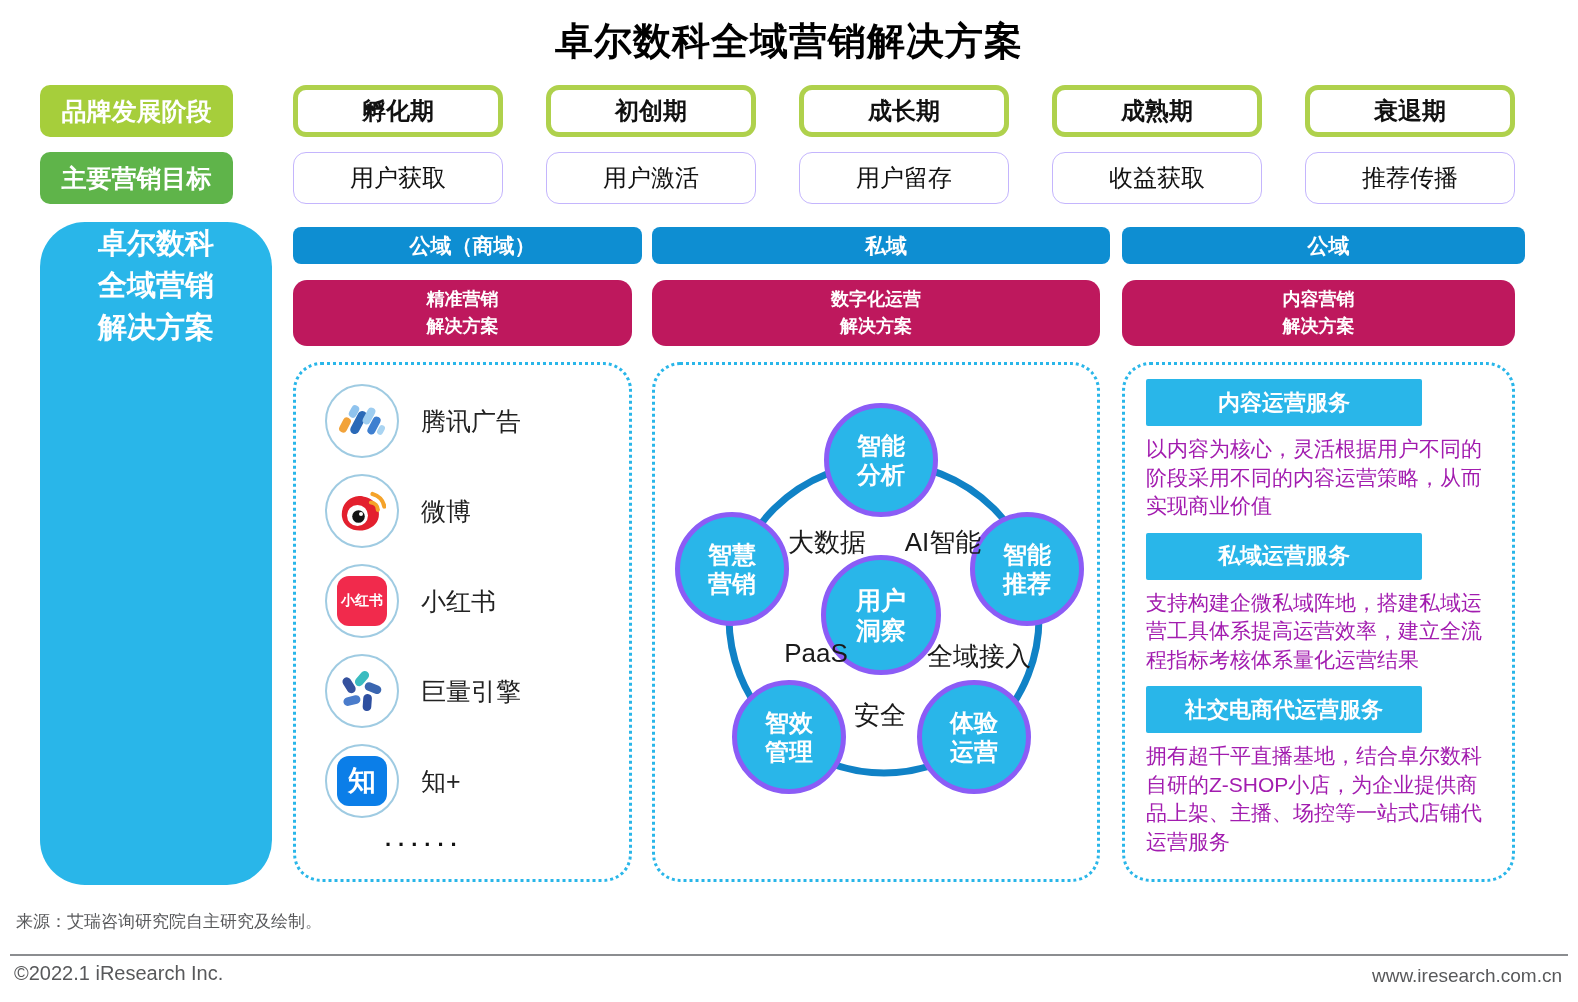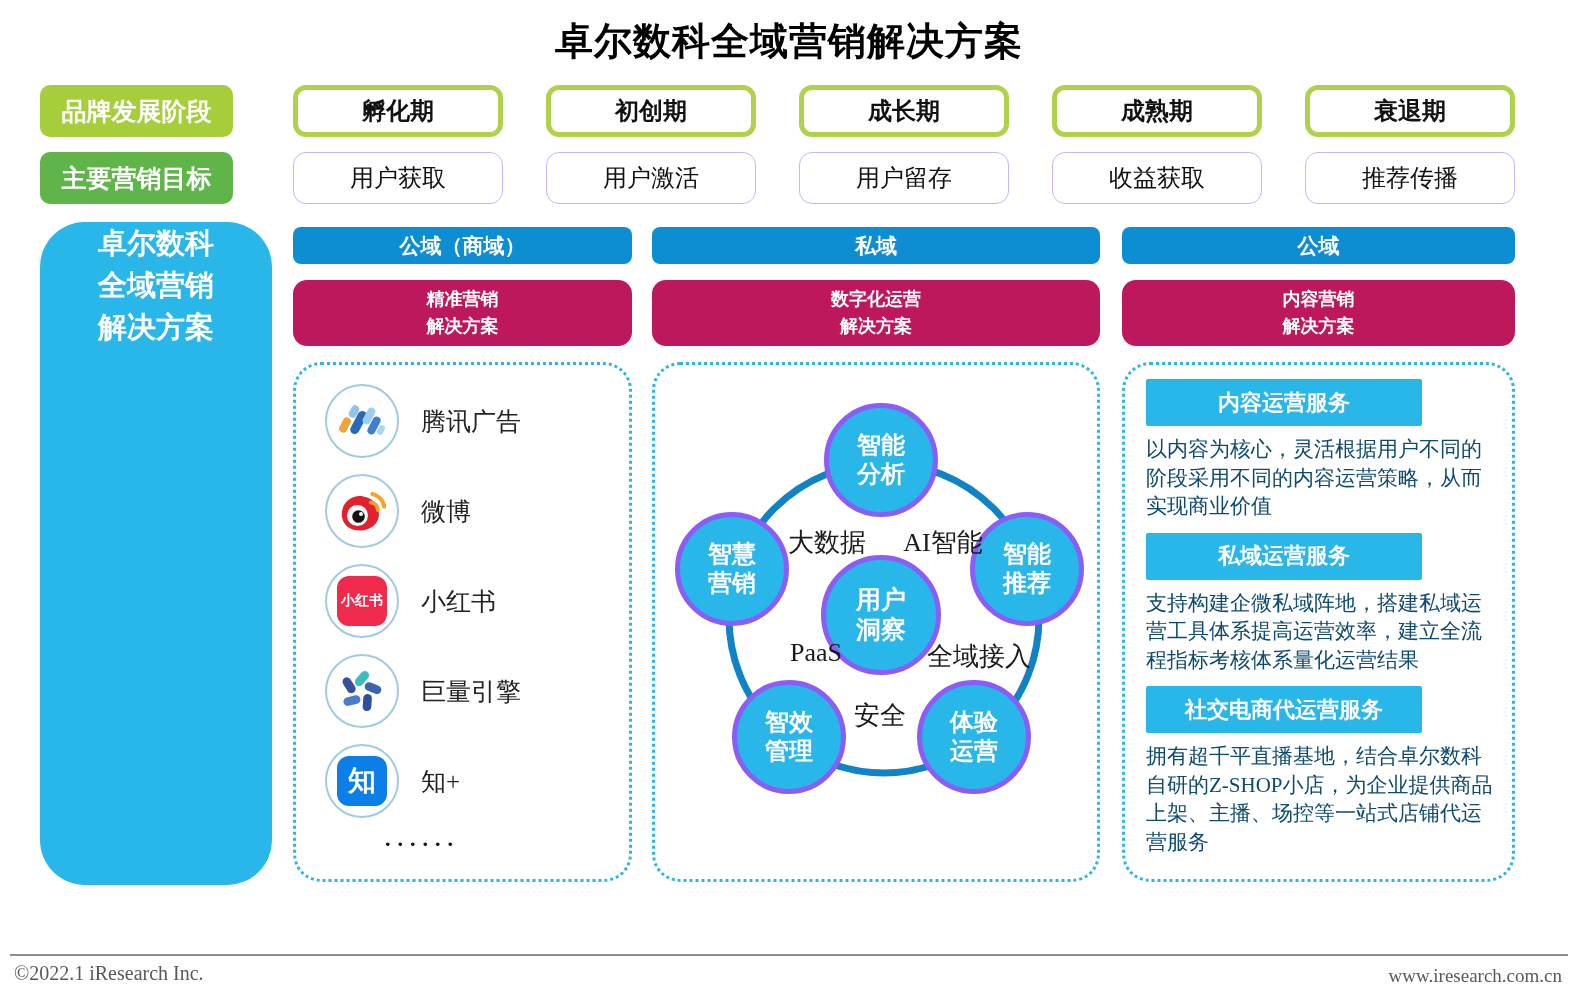--- a/index.html
+++ b/index.html
@@ -1,17 +1,17 @@
 <!DOCTYPE html>
 <html><head>
 <meta charset="utf-8">
 <style>
   html,body{margin:0;padding:0;background:#fff;}
   #canvas{position:relative;width:1578px;height:1002px;background:#fff;overflow:hidden;
-          font-family:Liberation Serif, serif;}
+          font-family:Liberation Sans, sans-serif;}
   .preline{white-space:pre-line;}
 
   
   .page-title{position:absolute;top:16px;left:0;width:100%;text-align:center;
               font-size:38px;font-weight:700;color:#000;letter-spacing:1px;}
 
   
   .row-label{position:absolute;width:193px;height:52px;border-radius:10px;color:#fff;
              font-weight:700;font-size:25px;display:flex;align-items:center;justify-content:center;}
   .stage-label{left:40px;top:85px;background:#a6ce3b;}
@@ -22,21 +22,21 @@
   .goal-box{top:152px;border:1px solid #c4b5fd;border-radius:13px;font-weight:400;}
   .c1{left:293px;}.c2{left:546px;}.c3{left:799px;}.c4{left:1052px;}.c5{left:1305px;}
 
   
   .left-panel{position:absolute;left:40px;top:222px;width:232px;height:663px;background:#29b6e9;
               border-radius:45px;display:flex;align-items:flex-start;justify-content:center;
               color:#fff;font-size:29px;font-weight:700;text-align:center;line-height:1.45;}
 
   
   .domain-header{position:absolute;top:227px;height:37px;border-radius:8px;background:#0e8ed2;
-                 color:#fff;font-weight:700;font-size:21px;display:flex;align-items:center;justify-content:center;}
+                 color:#fff;font-weight:700;font-size:21px;display:flex;align-items:center;justify-content:center;padding-left:10px;}
   .solution-sub{position:absolute;top:280px;height:66px;border-radius:14px;background:#be185d;
                 color:#fff;font-weight:700;font-size:18px;display:flex;align-items:center;justify-content:center;
                 text-align:center;line-height:1.5;}
   .content-box{position:absolute;top:362px;height:520px;box-sizing:border-box;background:#fff;
                border:3px dotted #29b6e9;border-radius:28px;}
   .colA{left:293px;width:339px;}
   .colB{left:652px;width:448px;}
   .colC{left:1122px;width:393px;}
 
   
@@ -59,21 +59,21 @@
         background:#29b6e9;color:#fff;font-weight:700;font-size:24px;line-height:1.22;
         display:flex;align-items:center;justify-content:center;text-align:center;}
   .node-center{width:110px;height:110px;font-size:25px;}
   .ring-label{position:absolute;transform:translate(-50%,-50%);font-size:26px;color:#1a1a1a;white-space:nowrap;}
 
   
   .services{position:absolute;left:1122px;top:362px;width:393px;height:520px;box-sizing:border-box;
             padding:17px 18px 0 24px;}
   .service-banner{width:276px;height:47px;background:#29b6e9;border-radius:2px;color:#fff;
                   font-weight:700;font-size:22px;display:flex;align-items:center;justify-content:center;}
-  .service-desc{font-size:21px;line-height:1.36;color:#0c4a6e;margin:9px 0 12px 0;width:352px;}
+  .service-desc{font-size:21px;line-height:1.36;color:#a21caf;margin:9px 0 12px 0;width:352px;}
 
   
   .source-note{position:absolute;left:16px;top:910px;font-size:17px;color:#58595b;}
   .footer-divider{position:absolute;left:10px;right:10px;top:954px;height:2px;background:#8b8d90;}
   .copyright{position:absolute;left:14px;top:962px;font-size:20px;color:#58595b;}
   .website{position:absolute;right:16px;top:965px;font-size:19px;color:#58595b;}
 </style>
 </head>
 <body>
 
@@ -209,17 +209,18 @@
 
   <div class="services">
     <div class="service-banner">内容运营服务</div>
     <div class="service-desc">以内容为核心，灵活根据用户不同的阶段采用不同的内容运营策略，从而实现商业价值</div>
     <div class="service-banner">私域运营服务</div>
     <div class="service-desc">支持构建企微私域阵地，搭建私域运营工具体系提高运营效率，建立全流程指标考核体系量化运营结果</div>
     <div class="service-banner">社交电商代运营服务</div>
     <div class="service-desc">拥有超千平直播基地，结合卓尔数科自研的Z-SHOP小店，为企业提供商品上架、主播、场控等一站式店铺代运营服务</div>
   </div>
 
+  <div class="source-note">来源：艾瑞咨询研究院自主研究及绘制。</div>
   <div class="footer-divider"></div>
   <div class="copyright">©2022.1 iResearch Inc.</div>
   <div class="website">www.iresearch.com.cn</div>
 
 </div>
 
 </body></html>

